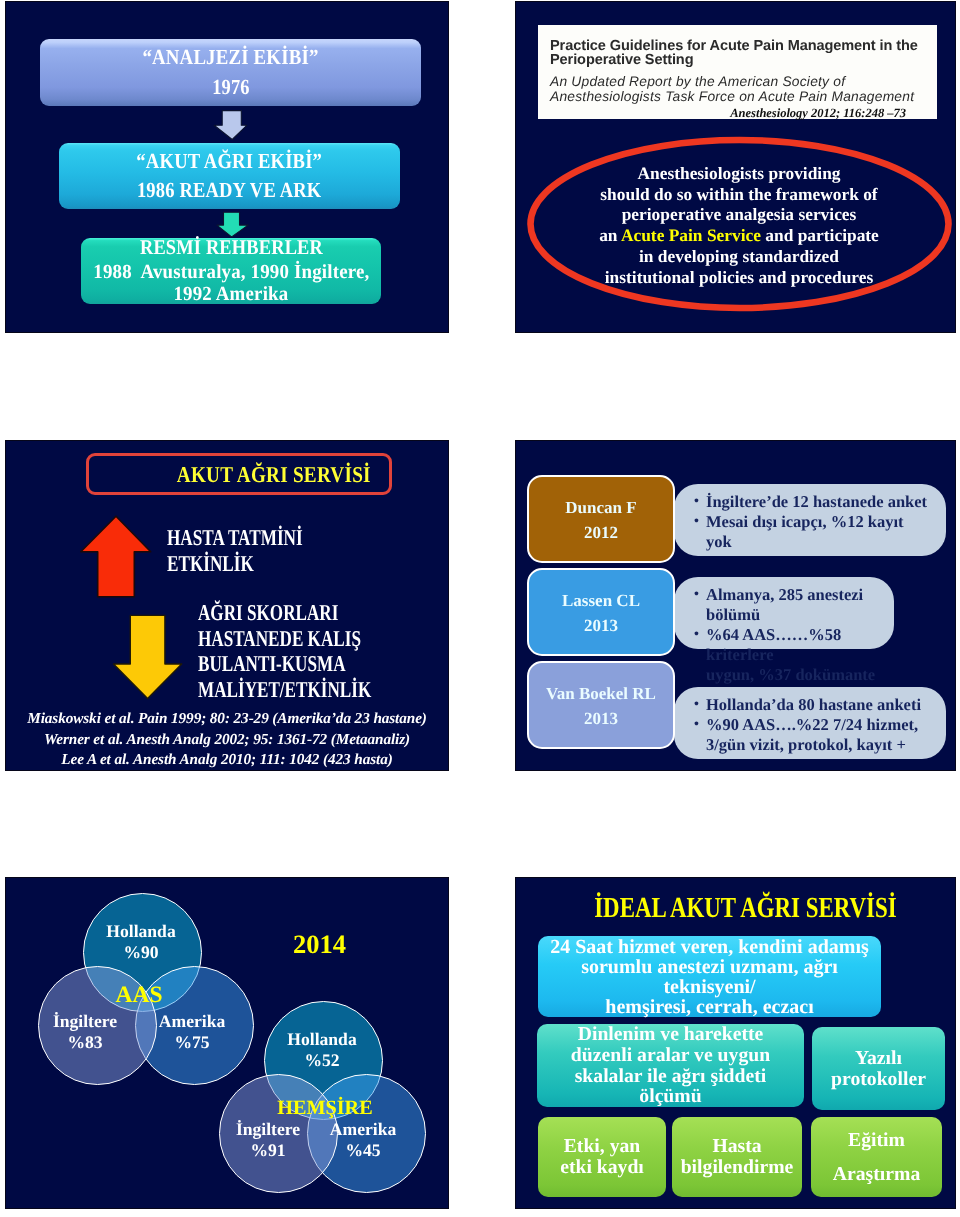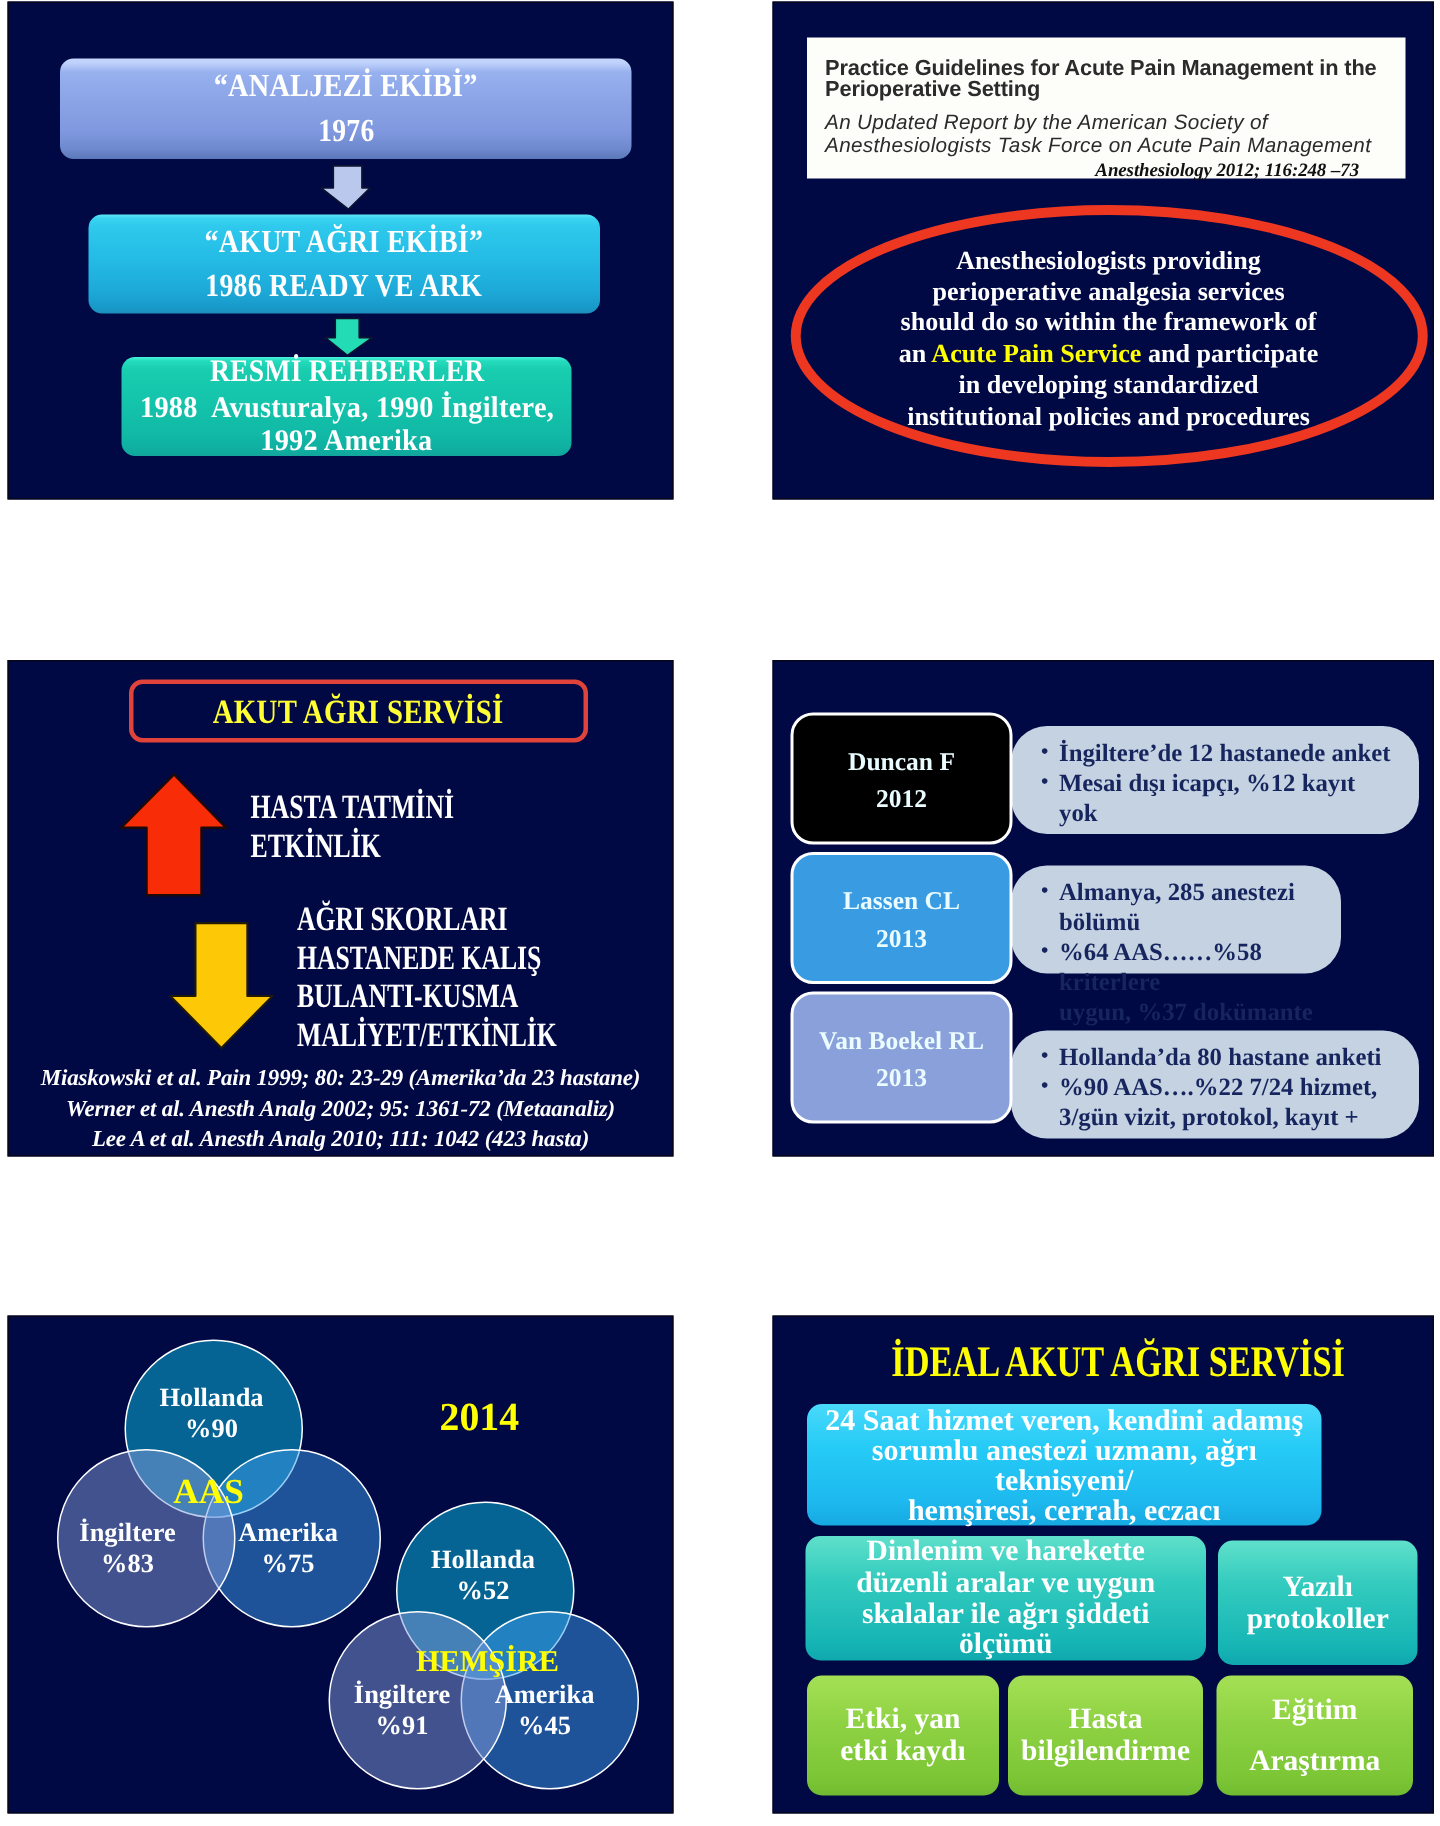--- a/index.html
+++ b/index.html
@@ -96,30 +96,30 @@
   <div class="whitebox" style="left:22px;top:23px;width:399px;height:94px;padding:15px 11px 0 12px">
     <div class="wb-t">Practice Guidelines for Acute Pain Management in the Perioperative Setting</div>
     <div class="wb-s" style="margin-top:8px">An Updated Report by the American Society of Anesthesiologists Task Force on Acute Pain Management</div>
     <div class="wb-c" style="margin-top:2px;padding-right:20px">Anesthesiology 2012; 116:248 –73</div>
   </div>
   <svg class="abs" style="left:0px;top:0px;width:441px;height:332px" viewBox="0 0 441 332">
     <ellipse cx="223.5" cy="222" rx="209" ry="84" fill="none" stroke="#ee3721" stroke-width="6.6"></ellipse>
   </svg>
   <div class="ell-text" style="left:18px;top:161px;width:410px">
     <div>Anesthesiologists providing</div>
+    <div>should do so within the framework of</div>
     <div>perioperative analgesia services</div>
-    <div>should do so within the framework of</div>
     <div><span>an  </span><span class="hl" style="color: rgb(255, 255, 0);">Acute Pain Service</span><span> and participate</span></div>
     <div>in developing standardized</div>
     <div>institutional policies and procedures</div>
   </div>
 </div>
 
 <div class="slide" style="left:5px;top:440px;width:444px;height:331px">
-  <div class="redbox" style="left: 80px; top: 12px; width: 306px; height: 42px; border-color: rgb(224, 67, 58); color: rgb(255, 255, 51);">
+  <div class="redbox" style="left: 80px; top: 12px; width: 306px; height: 42px; border-color: rgb(224, 67, 58); color: rgb(255, 255, 51); justify-content: flex-end;">
     <span style="transform:scaleX(0.845);display:inline-block;font-size:22.7px;position:relative;top:1px">AKUT AĞRI SERVİSİ</span>
   </div>
   <svg class="arrow" style="left:70px;top:72px;width:82px;height:88px" viewBox="0 0 82 88">
     <path d="M40 3.2 L74.7 38.8 H58.3 V83.8 H21.7 V38.8 H4.8 Z" fill="#f92c08" stroke="#1c0909" stroke-width="1.6" stroke-linejoin="round"></path>
   </svg>
   <div class="s3t" style="left:161px;top:84px;transform-origin:left top">
     <div style="transform:scaleX(0.757);transform-origin:left center;font-size:22.7px;line-height:26.1px">HASTA TATMİNİ</div>
     <div style="transform:scaleX(0.757);transform-origin:left center;font-size:22.7px;line-height:26.1px">ETKİNLİK</div>
   </div>
   <svg class="arrow" style="left:106px;top:172px;width:78px;height:88px" viewBox="0 0 78 88">
@@ -132,21 +132,21 @@
     <div style="transform:scaleX(0.755);transform-origin:left center;font-size:22.7px;line-height:25.6px">MALİYET/ETKİNLİK</div>
   </div>
   <div class="s3ref" style="left:0;top:268px">
     <div>Miaskowski et al. Pain 1999; 80: 23-29 (Amerikaʼda 23 hastane)</div>
     <div>Werner et al. Anesth Analg 2002; 95: 1361-72 (Metaanaliz)</div>
     <div>Lee A et al. Anesth Analg 2010; 111: 1042 (423 hasta)</div>
   </div>
 </div>
 
 <div class="slide" style="left:515px;top:440px;width:441px;height:331px">
-  <div class="s4name" style="left: 11px; top: 34px; width: 148px; height: 88px; background: #000000;">
+  <div class="s4name" style="left: 11px; top: 34px; width: 148px; height: 88px; background: #a16207;">
     <div>Duncan F</div>
     <div>2012</div>
   </div>
   <div class="s4body" style="left:158px;top:43px;width:272px;height:72px;padding:8px 3px 0 22px">
     <ul>
       <li>İngiltere’de 12 hastanede anket</li>
       <li><span>Mesai dışı icapçı, %12 kayıt</span><br><span class="cont">yok</span></li>
     </ul>
   </div>
   <div class="s4name" style="left: 11px; top: 127px; width: 148px; height: 88px; background: rgb(57, 156, 227);">

